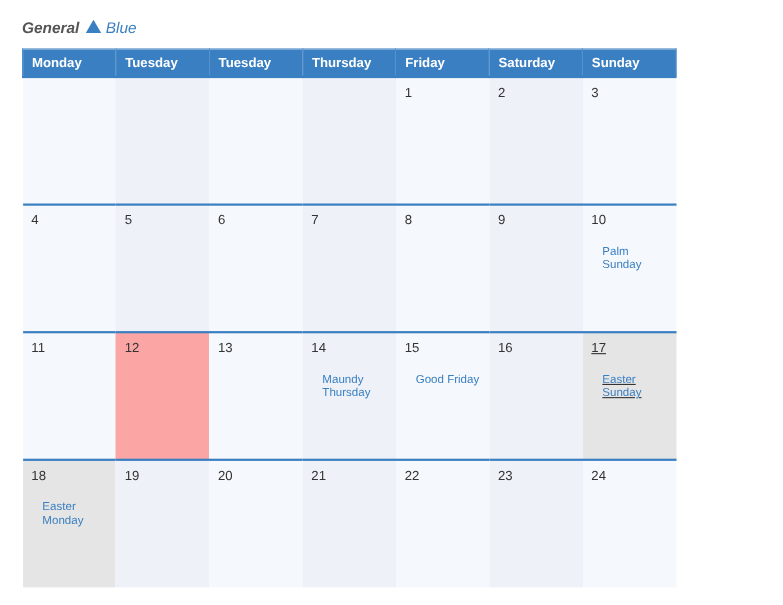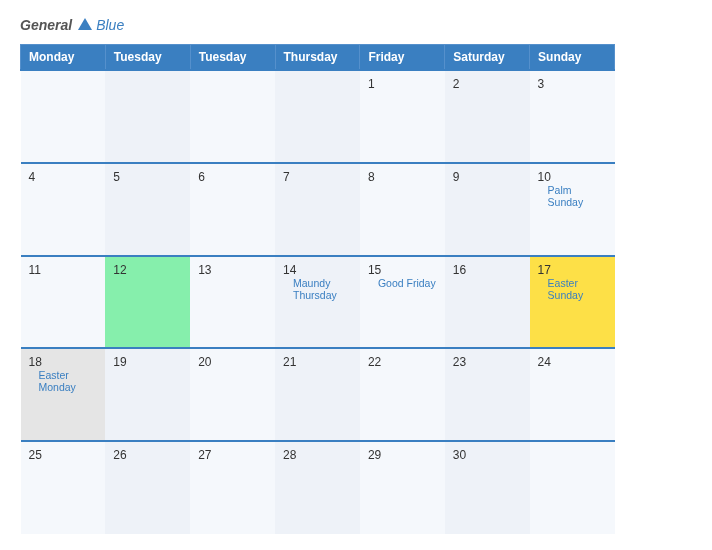--- a/index.html
+++ b/index.html
@@ -92,21 +92,21 @@
     }
     .day-number {
       font-size: 12px;
       color: #333;
       display: block;
     }
     .event-label {
       font-size: 10.5px;
       color: #3a7fc1;
       display: block;
-      margin-top: 0;
+      margin-top: 16px;
       padding-left: 10px;
     }
   </style>
 </head>
 <body>
 
 <div class="page">
 
   <div class="header">
     <div class="logo">
@@ -167,38 +167,38 @@
           </td>
           <td style="background: rgb(245, 248, 252);">
             <span class="day-number">10</span>
             <span class="event-label">Palm Sunday</span>
           </td>
         </tr>
         <tr>
           <td style="background: rgb(245, 248, 252);">
             <span class="day-number">11</span>
           </td>
-          <td style="background: #86efac;">
+          <td style="background: #fca5a5;">
             <span class="day-number">12</span>
           </td>
           <td style="background: rgb(245, 248, 252);">
             <span class="day-number">13</span>
           </td>
           <td style="background: rgb(238, 242, 248);">
             <span class="day-number">14</span>
             <span class="event-label">Maundy Thursday</span>
           </td>
           <td style="background: rgb(245, 248, 252);">
             <span class="day-number">15</span>
             <span class="event-label">Good Friday</span>
           </td>
           <td style="background: rgb(238, 242, 248); margin-left: 32px;">
             <span class="day-number">16</span>
           </td>
-          <td style="background: #fde047;">
+          <td style="background: #e5e5e5; text-decoration: underline;">
             <span class="day-number">17</span>
             <span class="event-label">Easter Sunday</span>
           </td>
         </tr>
         <tr>
           <td style="background: #e5e5e5;">
             <span class="day-number">18</span>
             <span class="event-label">Easter Monday</span>
           </td>
           <td style="background: rgb(238, 242, 248);">
@@ -213,36 +213,15 @@
           <td style="background: rgb(245, 248, 252);">
             <span class="day-number">22</span>
           </td>
           <td style="background: rgb(238, 242, 248);">
             <span class="day-number">23</span>
           </td>
           <td style="background: rgb(245, 248, 252);">
             <span class="day-number">24</span>
           </td>
         </tr>
-        <tr>
-          <td style="background: rgb(245, 248, 252);">
-            <span class="day-number">25</span>
-          </td>
-          <td style="background: rgb(238, 242, 248);">
-            <span class="day-number">26</span>
-          </td>
-          <td style="background: rgb(245, 248, 252);">
-            <span class="day-number">27</span>
-          </td>
-          <td style="background: rgb(238, 242, 248);">
-            <span class="day-number">28</span>
-          </td>
-          <td style="background: rgb(245, 248, 252);">
-            <span class="day-number">29</span>
-          </td>
-          <td style="background: rgb(238, 242, 248);">
-            <span class="day-number">30</span>
-          </td>
-          <td style="background: rgb(245, 248, 252);"></td>
-        </tr>
       </tbody>
   </table>
 </div>
 
 </body></html>

